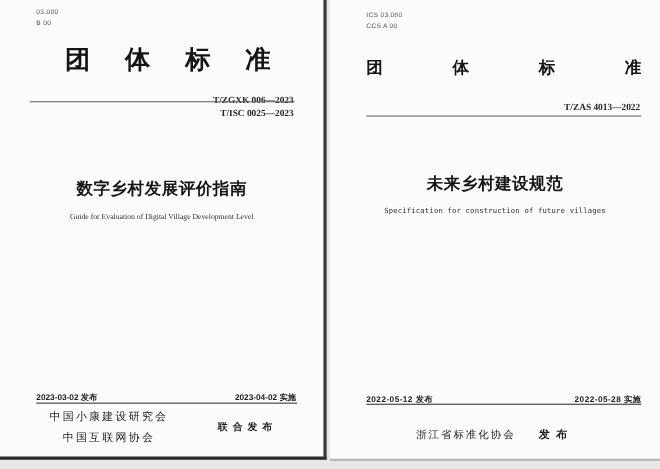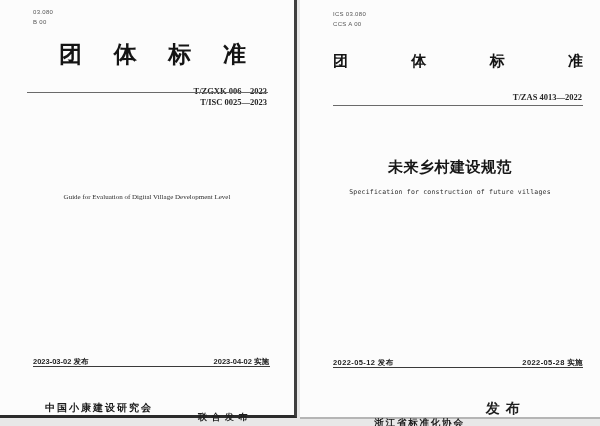--- a/index.html
+++ b/index.html
@@ -131,57 +131,57 @@
     justify-content: space-between;
   }
   .pub-names {
     display: flex;
     flex-direction: column;
     gap: 5px;
     text-align: center;
   }
   .pub-name {
     font-size: 10px;
-    font-weight: bold;
+    font-weight: normal;
     letter-spacing: 2px;
     color: #1a1a1a;
     white-space: nowrap;
-    margin-top: 29px;
   }
   .joint-label {
     font-size: 9px;
     font-weight: bold;
     letter-spacing: 4.5px;
     white-space: nowrap;
   }
   .publishers-right {
     position: absolute;
     left: 0; right: 0; top: 388px;
     display: flex;
     justify-content: center;
     align-items: center;
     gap: 21px;
   }
   .publishers-right .pub-name { font-size: 9.5px; letter-spacing: 1.8px; }
-  .publishers-right .joint-label { font-size: 14px; letter-spacing: 6px; }
+  .publishers-right .joint-label { font-size: 10px; letter-spacing: 6px; }
 </style>
 </head>
 <body>
 
 <div class="page page-left">
   <div class="ics-block">
     <span>03.080</span>
     <span>B 00</span>
   </div>
   <div class="doctype">团体标准</div>
   <div class="codes">
     <span>T/ZGXK 006—2023</span>
     <span>T/ISC 0025—2023</span>
   </div>
   <div class="rule rule-top"></div>
+  <div class="title-cn">数字乡村发展评价指南</div>
   <div class="title-en">Guide for Evaluation of Digital Village Development Level</div>
   <div class="dates">
     <span>2023-03-02 发布</span>
     <span>2023-04-02 实施</span>
   </div>
   <div class="rule rule-dates"></div>
   <div class="publishers-left">
     <div class="pub-names">
       <span class="pub-name">中国小康建设研究会</span>
       <span class="pub-name">中国互联网协会</span>

